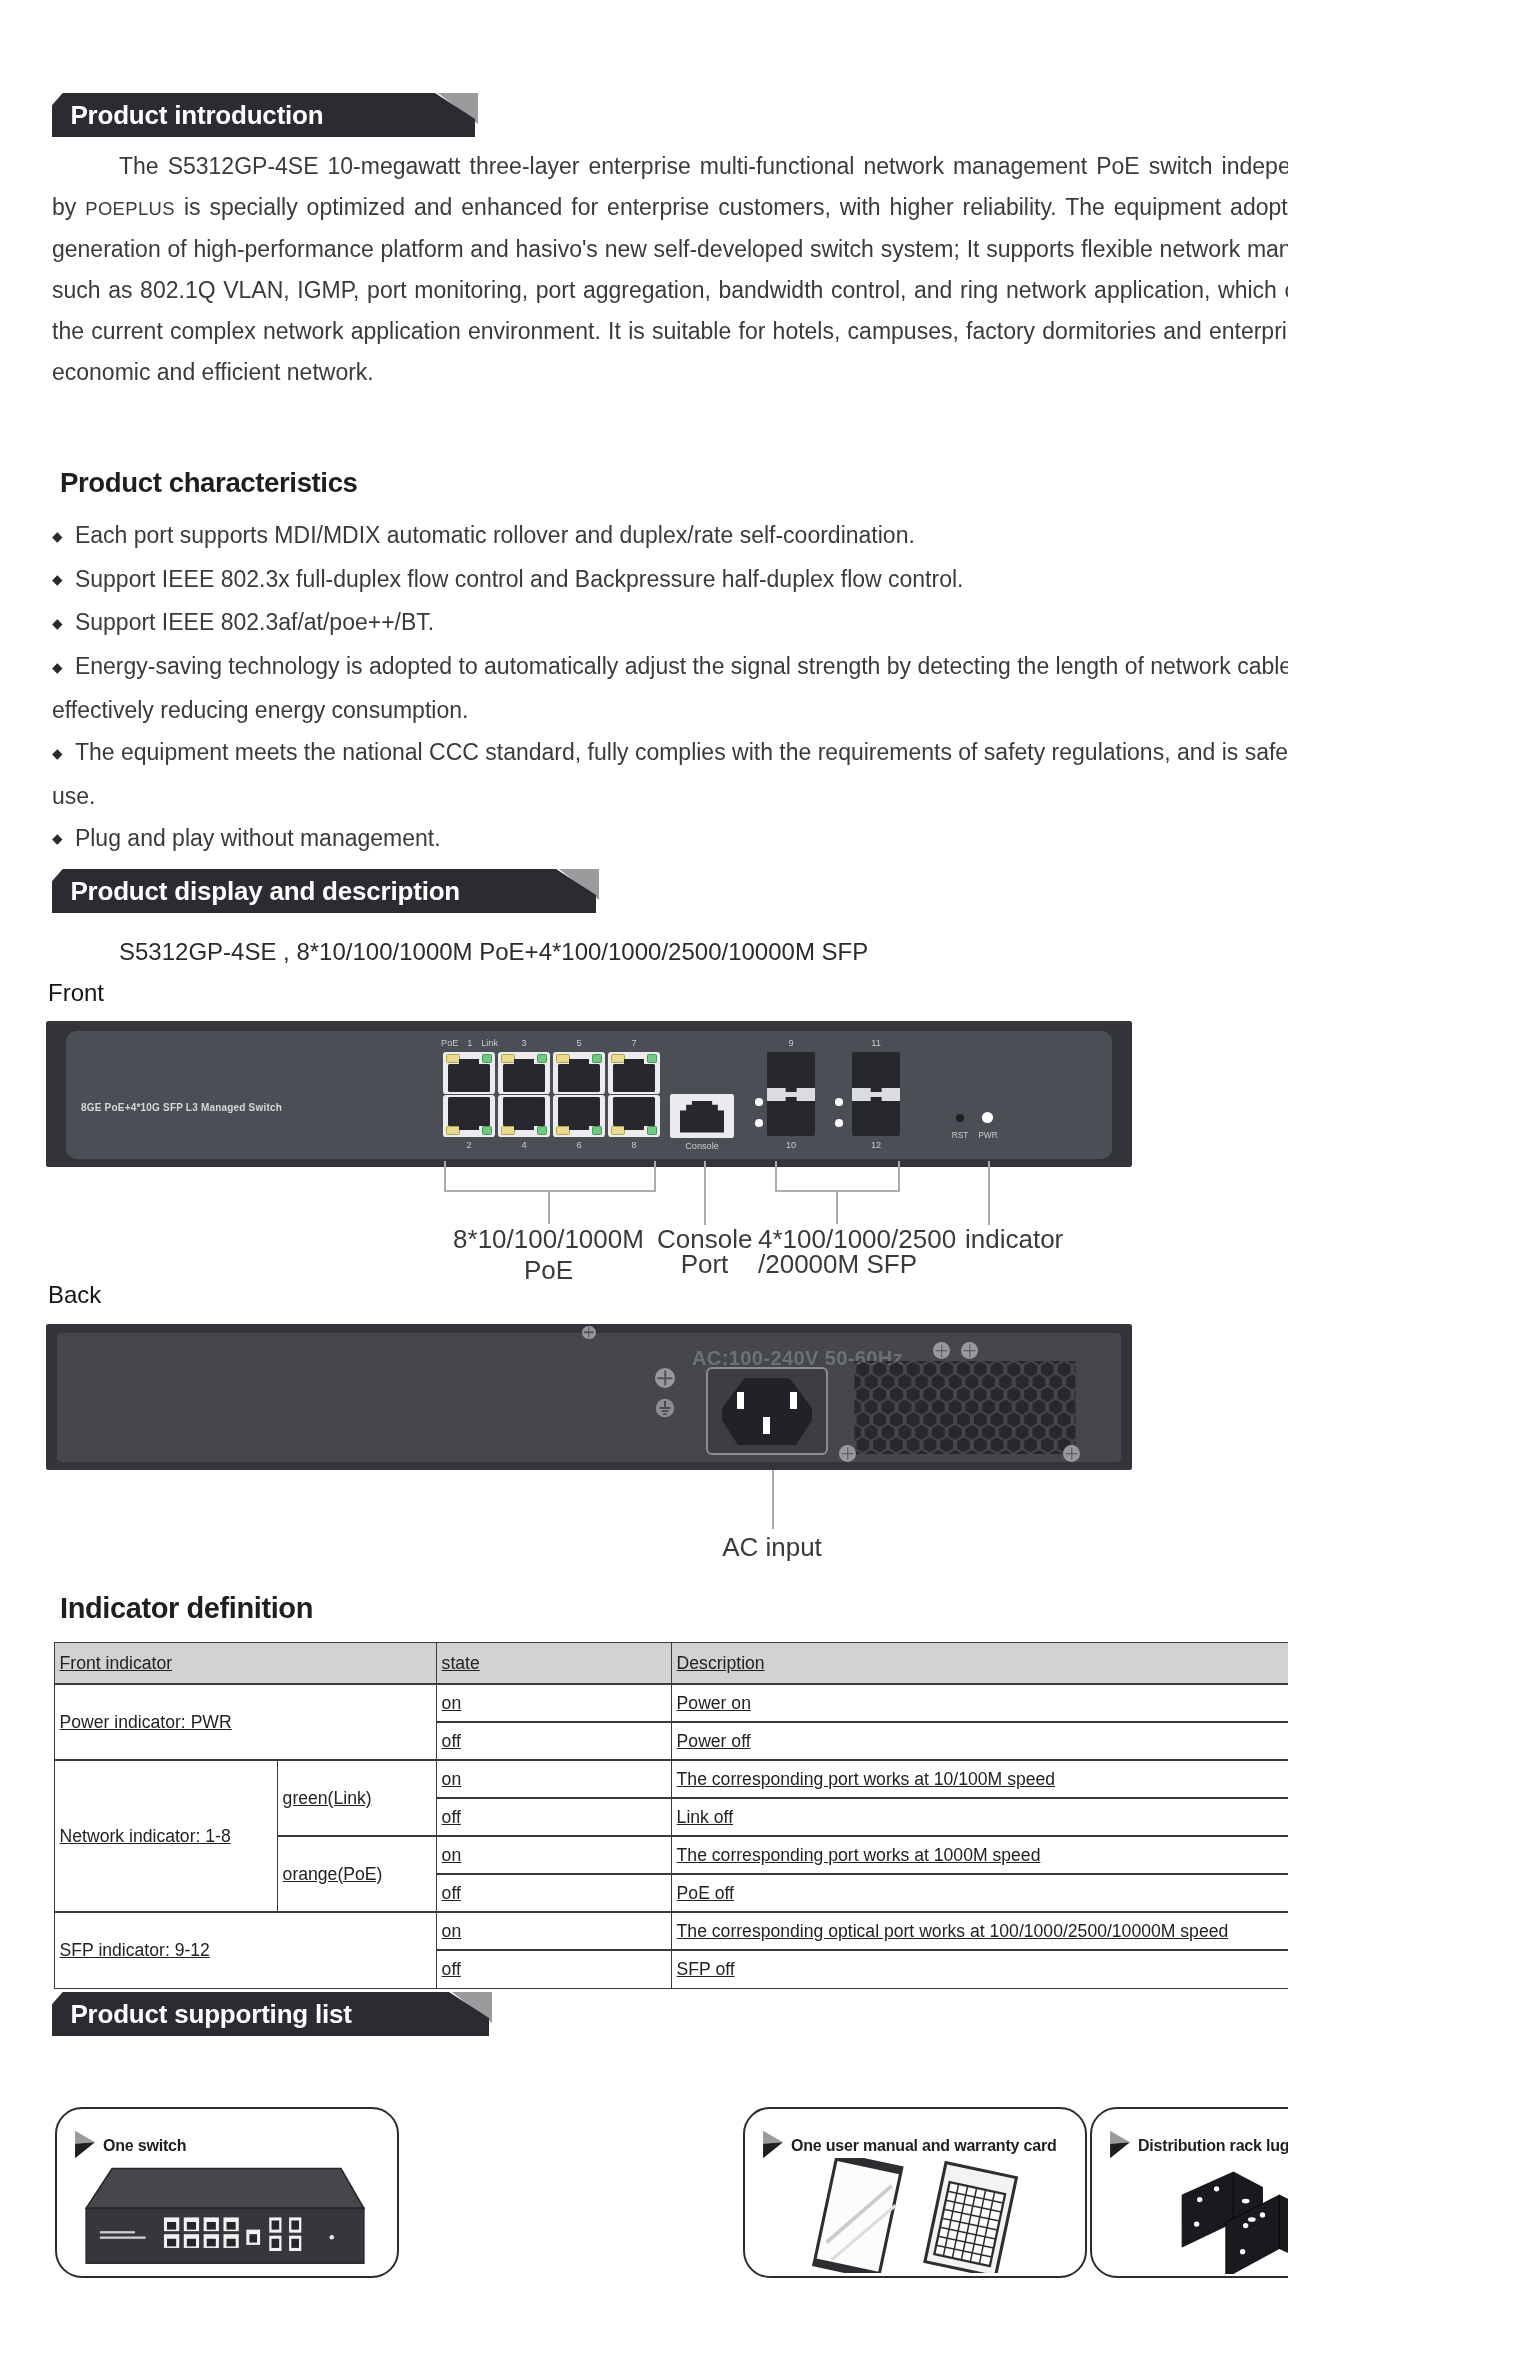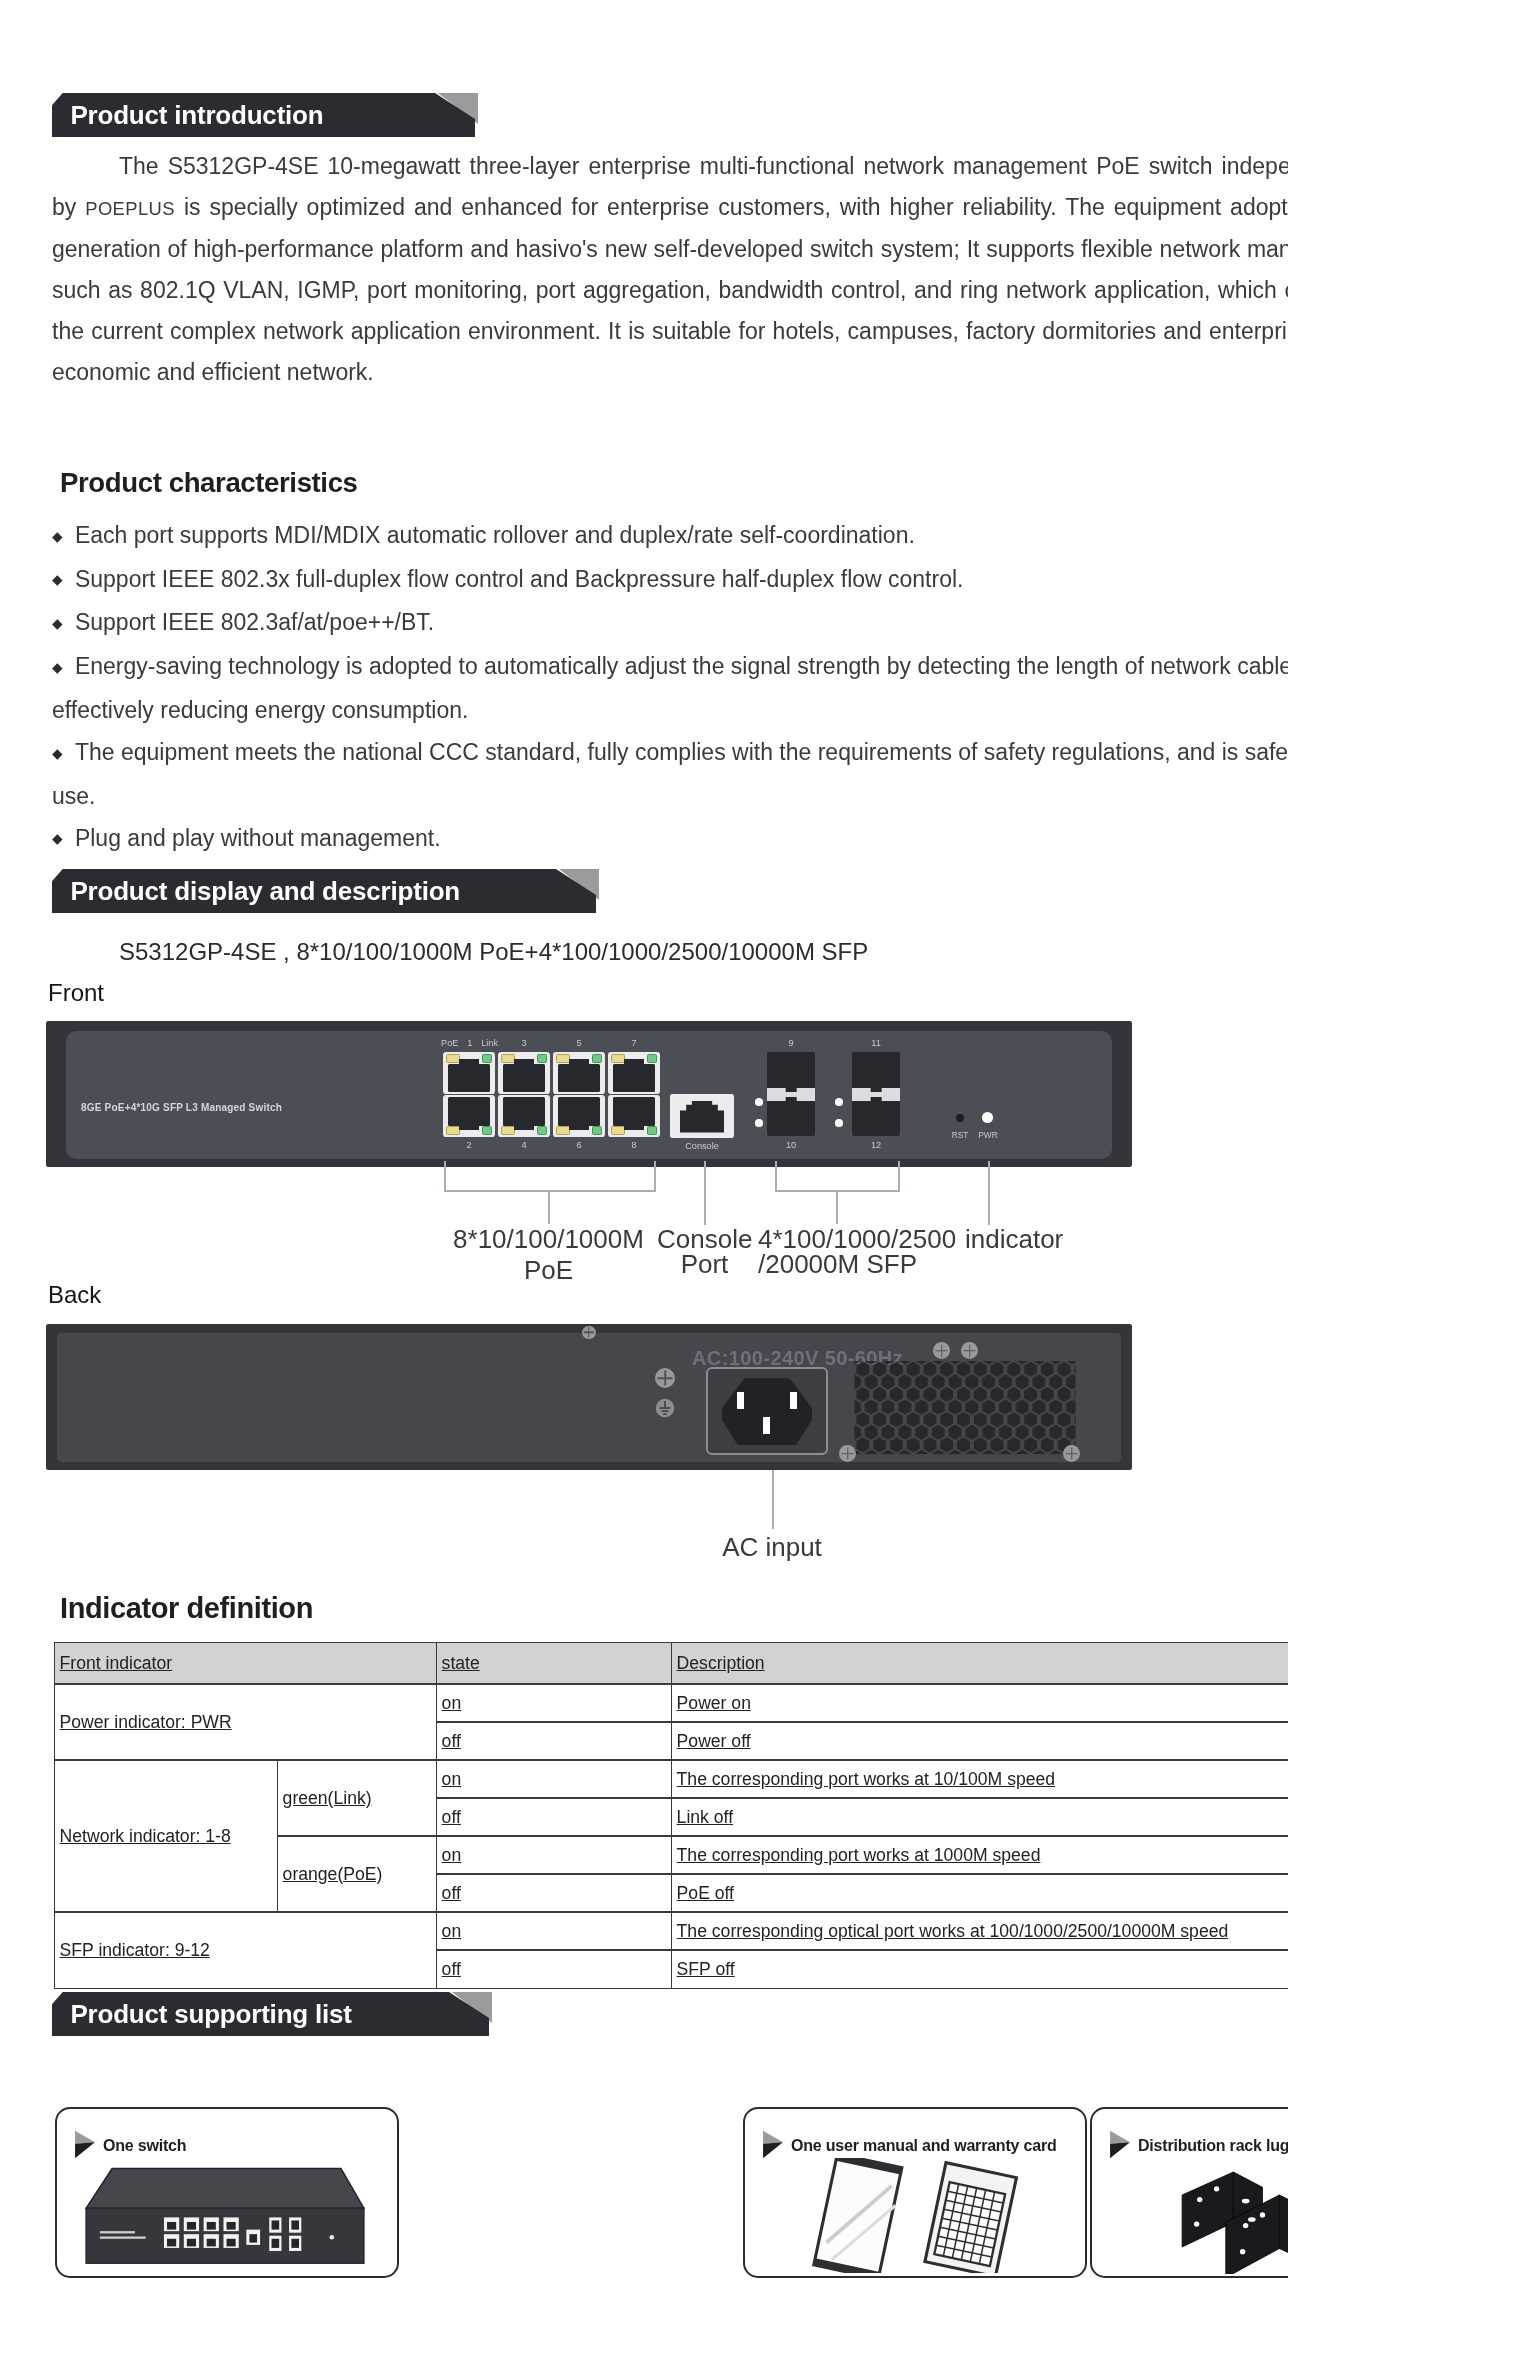--- a/index.html
+++ b/index.html
@@ -71,21 +71,21 @@
   
   .ind-table{position:absolute;left:54px;top:1642px;width:1310px;border-collapse:collapse;
              font-size:17.6px;color:#222;table-layout:fixed;border:1.5px solid #3a3a3e;}
   .ind-table tr{height:38px;}
   .ind-table th,.ind-table td{border-left:0.8px solid #3a3a3e;border-right:0.8px solid #3a3a3e;
              border-top:2.3px double #3a3a3e;text-align:left;vertical-align:middle;padding:0 4.6px;
              font-weight:normal;overflow:hidden;text-decoration:underline;}
   .ind-table .head th{background:#d2d2d2;border-top:1.5px solid #3a3a3e;height:40px;}
 
   
-  .sbox{position:absolute;top:2107px;width:340px;height:167px;border:2.3px solid #2c2c2e;border-radius:15px;background:#fff;}
+  .sbox{position:absolute;top:2107px;width:340px;height:167px;border:2.3px solid #2c2c2e;border-radius:27px;background:#fff;}
   .sbox .slabel{position:absolute;left:46px;top:27.6px;font-size:16px;font-weight:bold;color:#1f1f22;letter-spacing:-0.2px;}
   .sbox .marker{position:absolute;left:15.3px;top:20px;}
   .sbox svg.art{position:absolute;}
 </style>
 </head>
 <body>
 
 <div class="page">
 
   <div class="ribbon" style="left:52px;top:93px;width:423px;">

